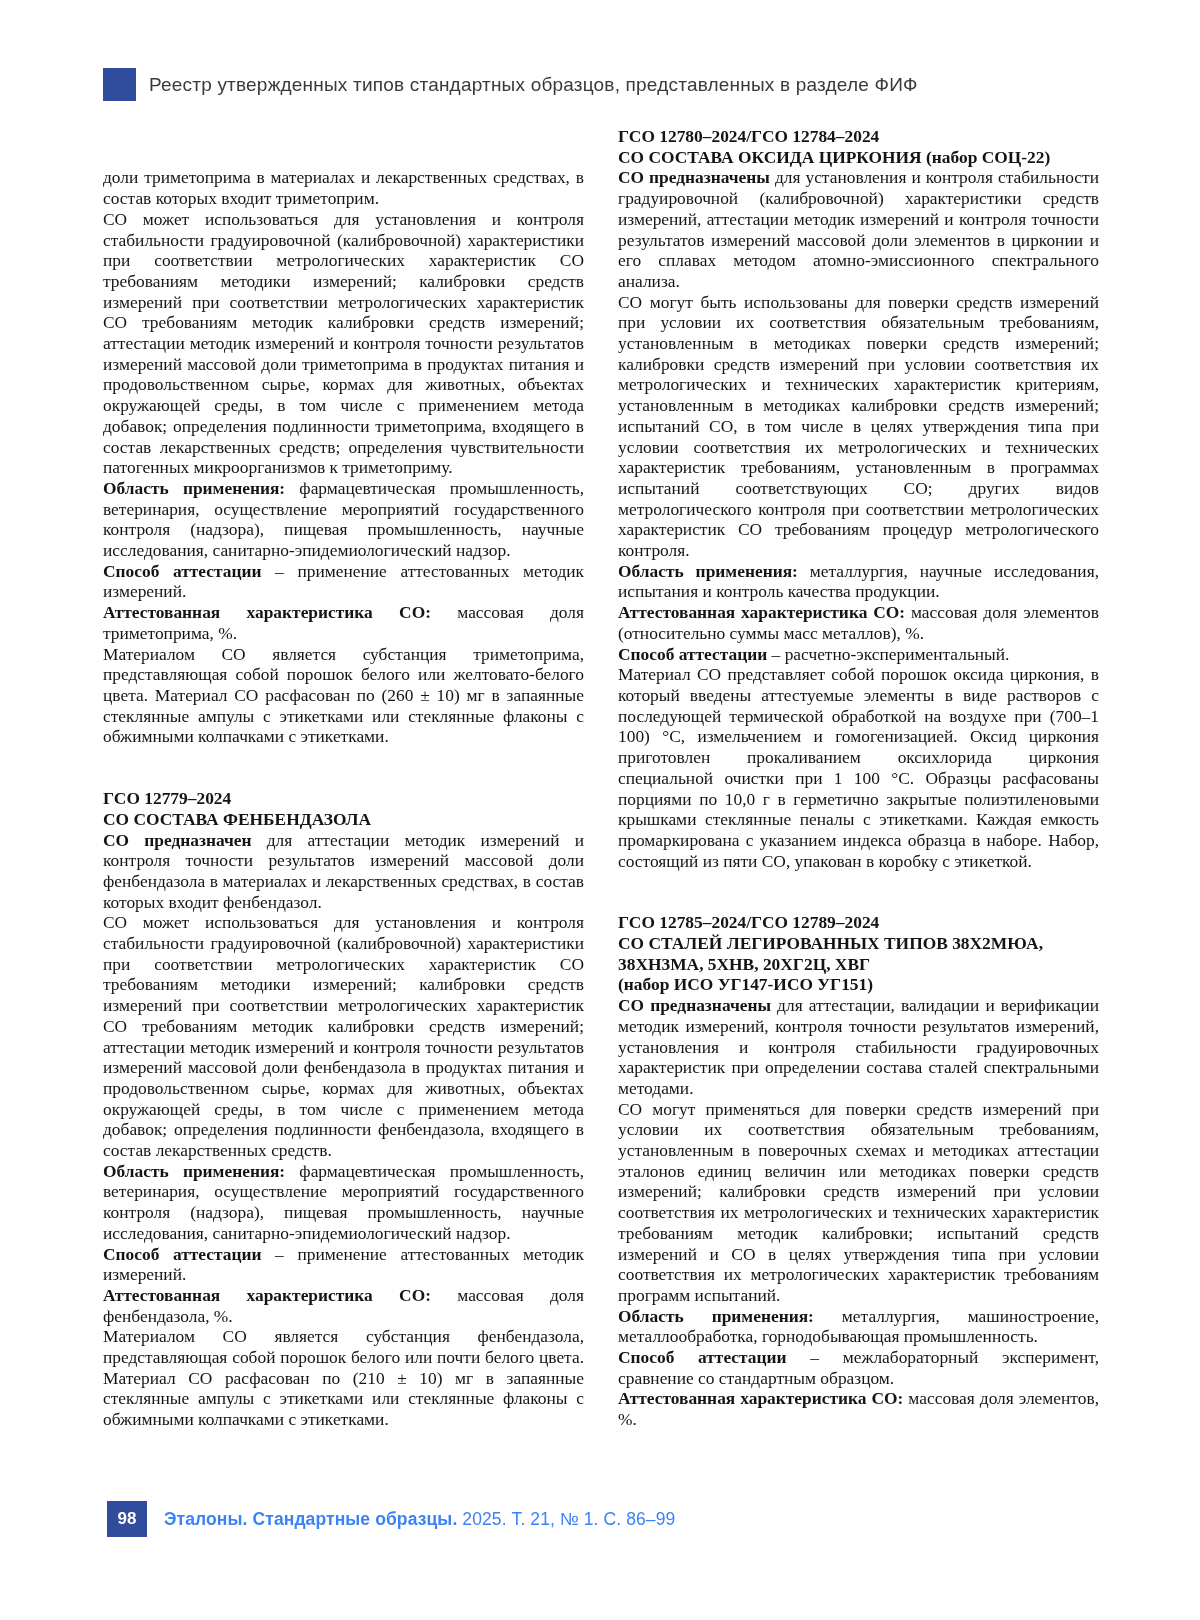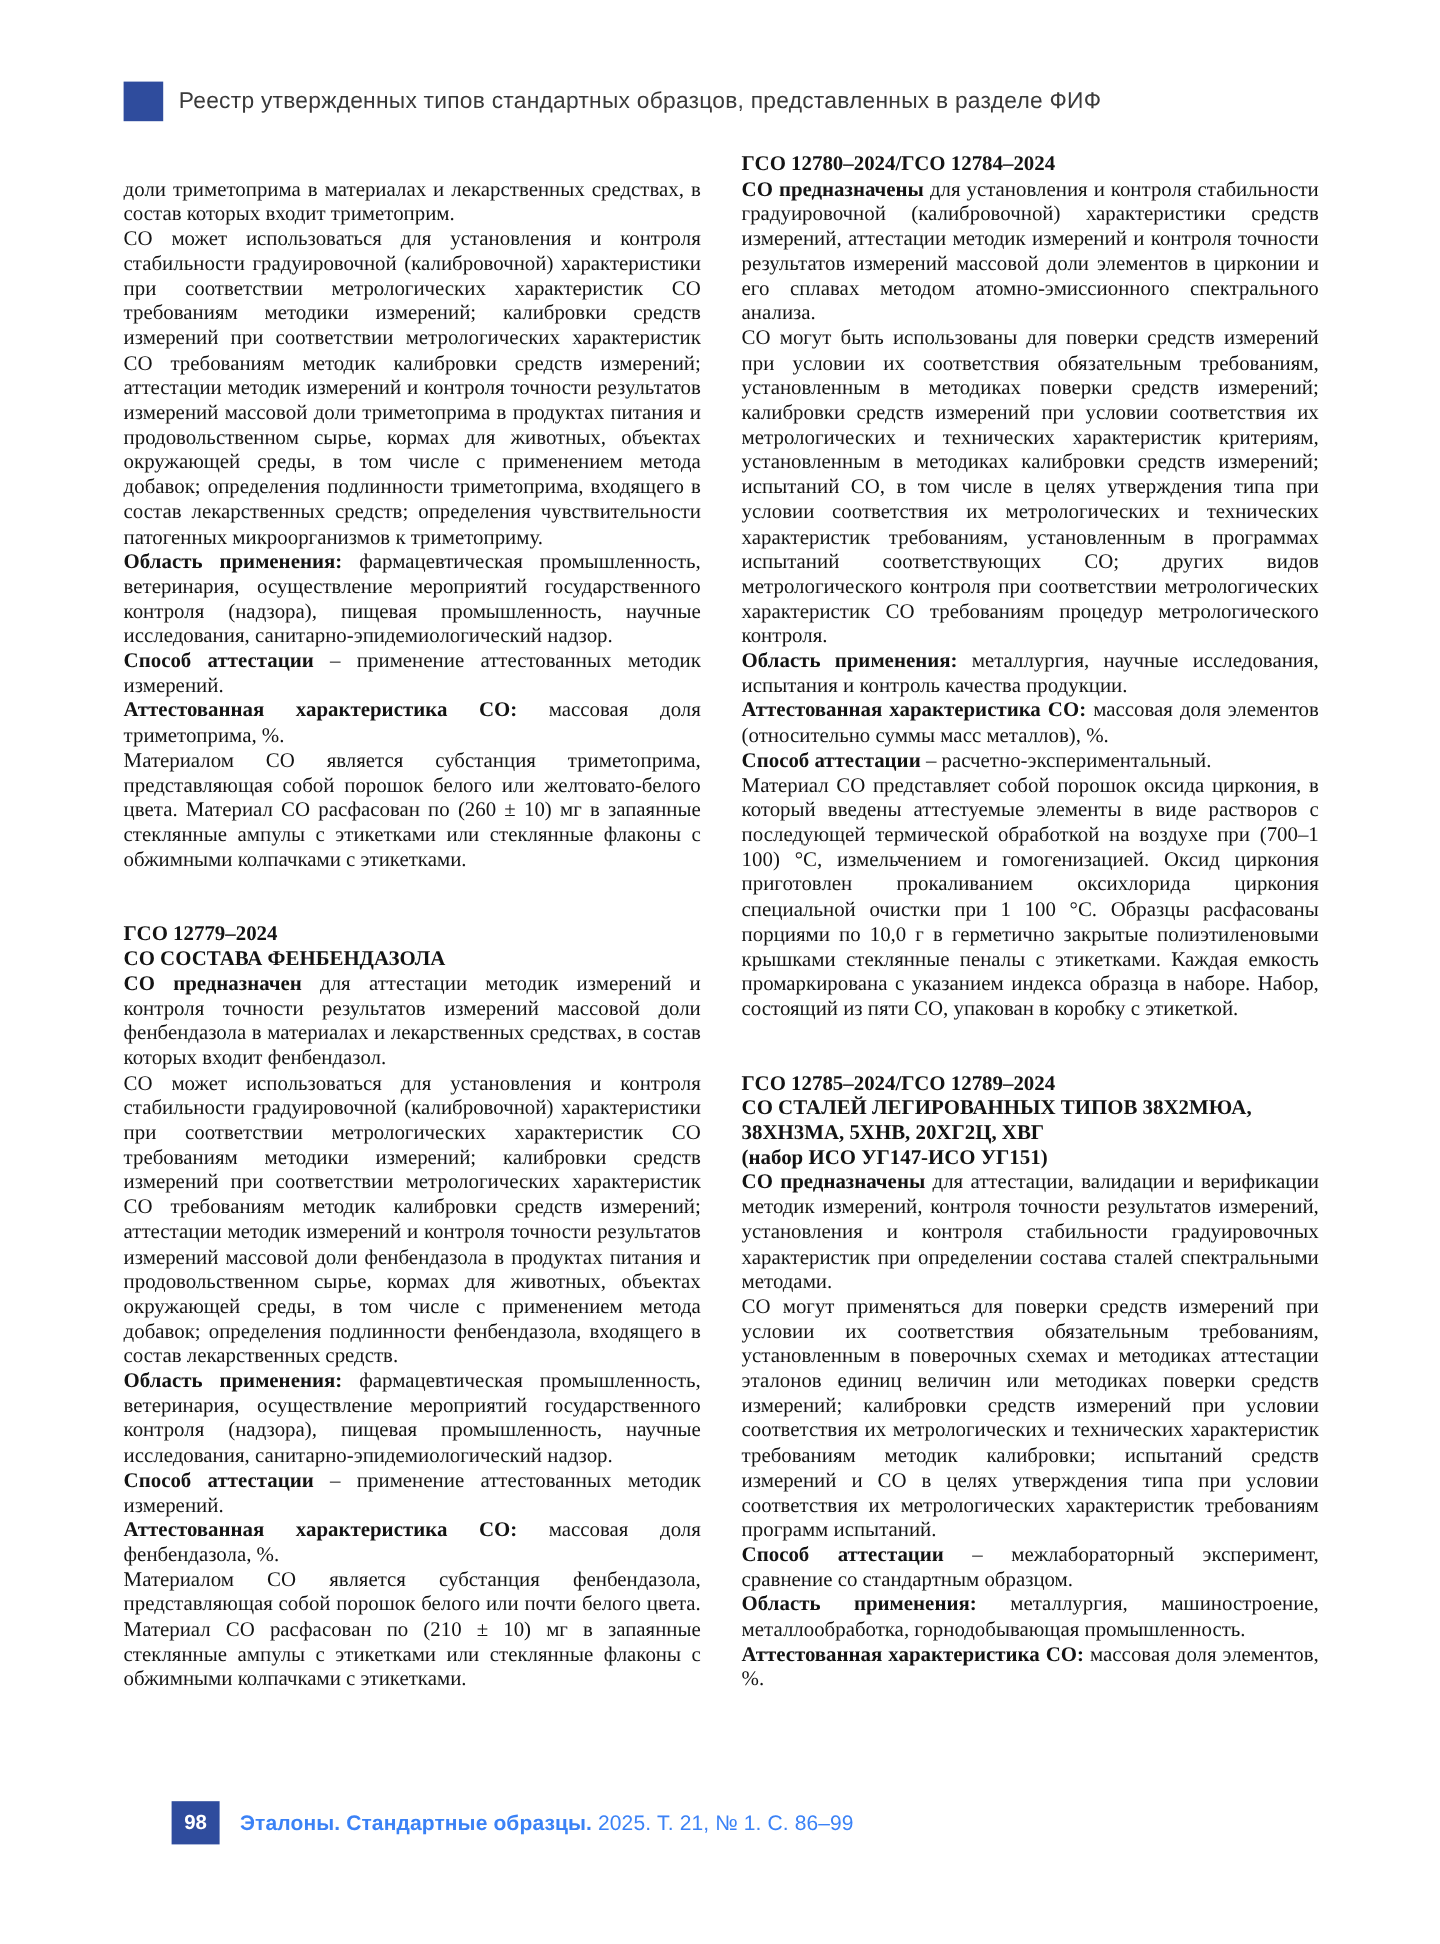--- a/index.html
+++ b/index.html
@@ -109,39 +109,40 @@
         <p class="para"><span class="b">СО предназначен </span><span>для аттестации методик измерений и контроля точности результатов измерений массовой доли фенбендазола в материалах и лекарственных средствах, в состав которых входит фенбендазол.</span></p>
         <p class="para"><span>СО может использоваться для установления и контроля стабильности градуировочной (калибровочной) характеристики при соответствии метрологических характеристик СО требованиям методики измерений; калибровки средств измерений при соответствии метрологических характеристик СО требованиям методик калибровки средств измерений; аттестации методик измерений и контроля точности результатов измерений массовой доли фенбендазола в продуктах питания и продовольственном сырье, кормах для животных, объектах окружающей среды, в том числе с применением метода добавок; определения подлинности фенбендазола, входящего в состав лекарственных средств.</span></p>
         <p class="para"><span class="b">Область применения: </span><span>фармацевтическая промышленность, ветеринария, осуществление мероприятий государственного контроля (надзора), пищевая промышленность, научные исследования, санитарно-эпидемиологический надзор.</span></p>
         <p class="para"><span class="b">Способ аттестации</span><span> – применение аттестованных методик измерений.</span></p>
         <p class="para"><span class="b">Аттестованная характеристика СО: </span><span>массовая доля фенбендазола, %.</span></p>
         <p class="para"><span>Материалом СО является субстанция фенбендазола, представляющая собой порошок белого или почти белого цвета. Материал СО расфасован по (210 ± 10) мг в запаянные стеклянные ампулы с этикетками или стеклянные флаконы с обжимными колпачками с этикетками.</span></p>
       </div>
     <div class="col" id="col-right">
         <div class="entry-heading">
           <div>ГСО 12780–2024/ГСО 12784–2024</div>
+          <div>СО СОСТАВА ОКСИДА ЦИРКОНИЯ (набор СОЦ-22)</div>
         </div>
         <p class="para"><span class="b">СО предназначены </span><span>для установления и контроля стабильности градуировочной (калибровочной) характеристики средств измерений, аттестации методик измерений и контроля точности результатов измерений массовой доли элементов в цирконии и его сплавах методом атомно-эмиссионного спектрального анализа.</span></p>
         <p class="para"><span>СО могут быть использованы для поверки средств измерений при условии их соответствия обязательным требованиям, установленным в методиках поверки средств измерений; калибровки средств измерений при условии соответствия их метрологических и технических характеристик критериям, установленным в методиках калибровки средств измерений; испытаний СО, в том числе в целях утверждения типа при условии соответствия их метрологических и технических характеристик требованиям, установленным в программах испытаний соответствующих СО; других видов метрологического контроля при соответствии метрологических характеристик СО требованиям процедур метрологического контроля.</span></p>
         <p class="para"><span class="b">Область применения: </span><span>металлургия, научные исследования, испытания и контроль качества продукции.</span></p>
         <p class="para"><span class="b">Аттестованная характеристика СО: </span><span>массовая доля элементов (относительно суммы масс металлов), %.</span></p>
         <p class="para"><span class="b">Способ аттестации</span><span> – расчетно-экспериментальный.</span></p>
         <p class="para"><span>Материал СО представляет собой порошок оксида циркония, в который введены аттестуемые элементы в виде растворов с последующей термической обработкой на воздухе при (700–1 100) °С, измельчением и гомогенизацией. Оксид циркония приготовлен прокаливанием оксихлорида циркония специальной очистки при 1 100 °С. Образцы расфасованы порциями по 10,0 г в герметично закрытые полиэтиленовыми крышками стеклянные пеналы с этикетками. Каждая емкость промаркирована с указанием индекса образца в наборе. Набор, состоящий из пяти СО, упакован в коробку с этикеткой.</span></p>
         <div class="entry-spacer"></div>
         <div class="entry-heading">
           <div>ГСО 12785–2024/ГСО 12789–2024</div>
           <div>СО СТАЛЕЙ ЛЕГИРОВАННЫХ ТИПОВ 38Х2МЮА, 38ХН3МА, 5ХНВ, 20ХГ2Ц, ХВГ</div>
           <div>(набор ИСО УГ147-ИСО УГ151)</div>
         </div>
         <p class="para"><span class="b">СО предназначены </span><span>для аттестации, валидации и верификации методик измерений, контроля точности результатов измерений, установления и контроля стабильности градуировочных характеристик при определении состава сталей спектральными методами.</span></p>
         <p class="para"><span>СО могут применяться для поверки средств измерений при условии их соответствия обязательным требованиям, установленным в поверочных схемах и методиках аттестации эталонов единиц величин или методиках поверки средств измерений; калибровки средств измерений при условии соответствия их метрологических и технических характеристик требованиям методик калибровки; испытаний средств измерений и СО в целях утверждения типа при условии соответствия их метрологических характеристик требованиям программ испытаний.</span></p>
+        <p class="para"><span class="b">Область применения: </span><span>металлургия, машиностроение, металлообработка, горнодобывающая промышленность.</span></p>
         <p class="para"><span class="b">Способ аттестации</span><span> – межлабораторный эксперимент, сравнение со стандартным образцом.</span></p>
-        <p class="para"><span class="b">Область применения: </span><span>металлургия, машиностроение, металлообработка, горнодобывающая промышленность.</span></p>
         <p class="para"><span class="b">Аттестованная характеристика СО: </span><span>массовая доля элементов, %.</span></p>
       </div>
   </main>
 
   <footer class="page-footer">
-    <span class="page-number accent-bg" style="background: rgb(47, 76, 157); margin-left: 36px;">98</span>
+    <span class="page-number accent-bg" style="background: rgb(47, 76, 157);">98</span>
     <span class="footer-text"><span class="b">Эталоны. Стандартные образцы.</span> <span>2025. Т. 21, № 1. С. 86–99</span></span>
   </footer>
 
 </div>
 
 </body></html>

